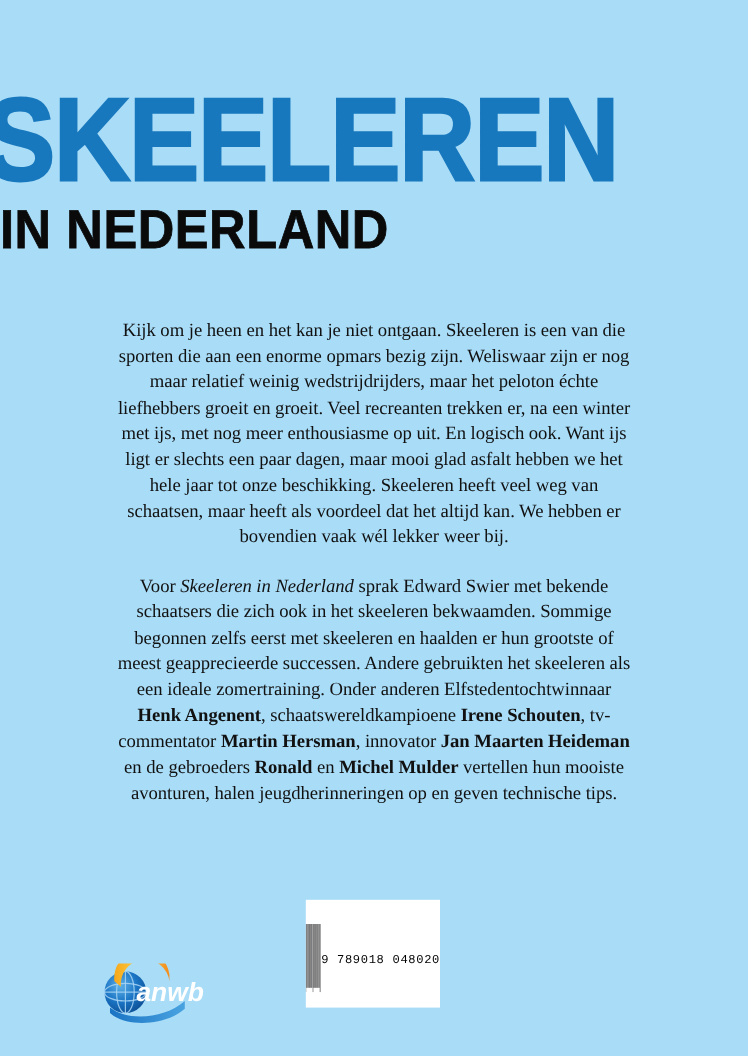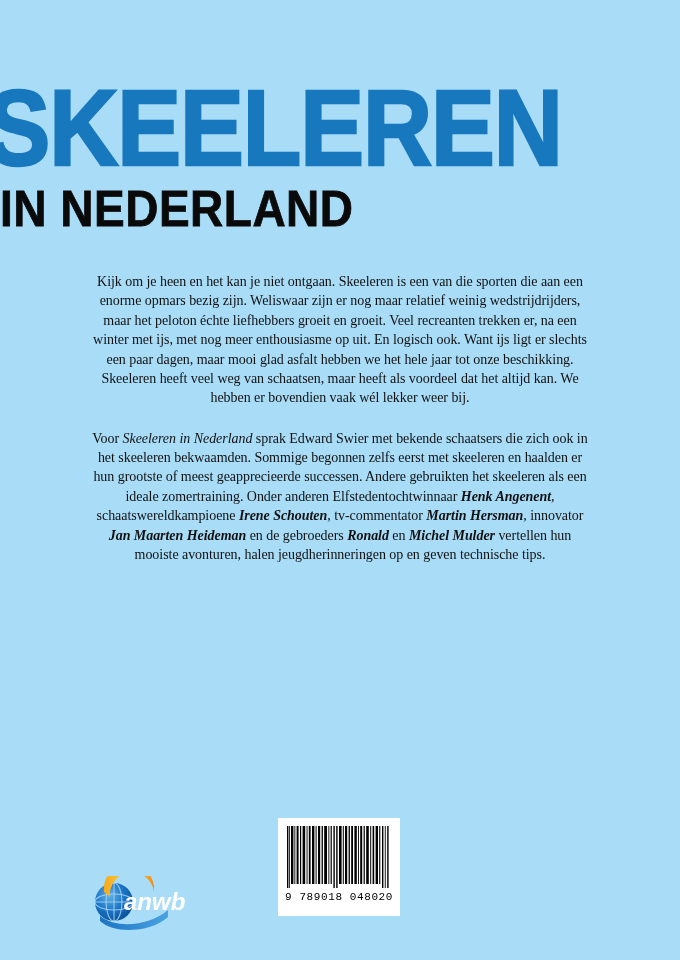--- a/index.html
+++ b/index.html
@@ -62,43 +62,42 @@
   .blurb {
     position: absolute;
     top: 272px;
     left: 88px;
     width: 504px;
     text-align: center;
     color: #111111;
   }
 
   .blurb p {
-    margin: 0;
-    font-size: 14px;
+    margin: 16px;
+    font-size: 17px;
     line-height: 1.385;
     letter-spacing: -0.05px;
   }
 
   .blurb p + p {
     margin-top: 21px;
   }
 
-  .blurb b { font-weight: 700; font-style: italic; }
+  .blurb b { font-weight: 700; }
   .blurb i { }
 
   
   .barcode-box {
     position: absolute;
     left: 278px;
     top: 818px;
     width: 122px;
     height: 98px;
     background: #ffffff;
     display: flex;
-    flex-direction: column;
     align-items: center;
     justify-content: flex-start;
     padding-top: 8px;
     box-sizing: border-box;
   }
 
   .barcode-bars {
     width: 104px;
     height: 62px;
     display: block;

